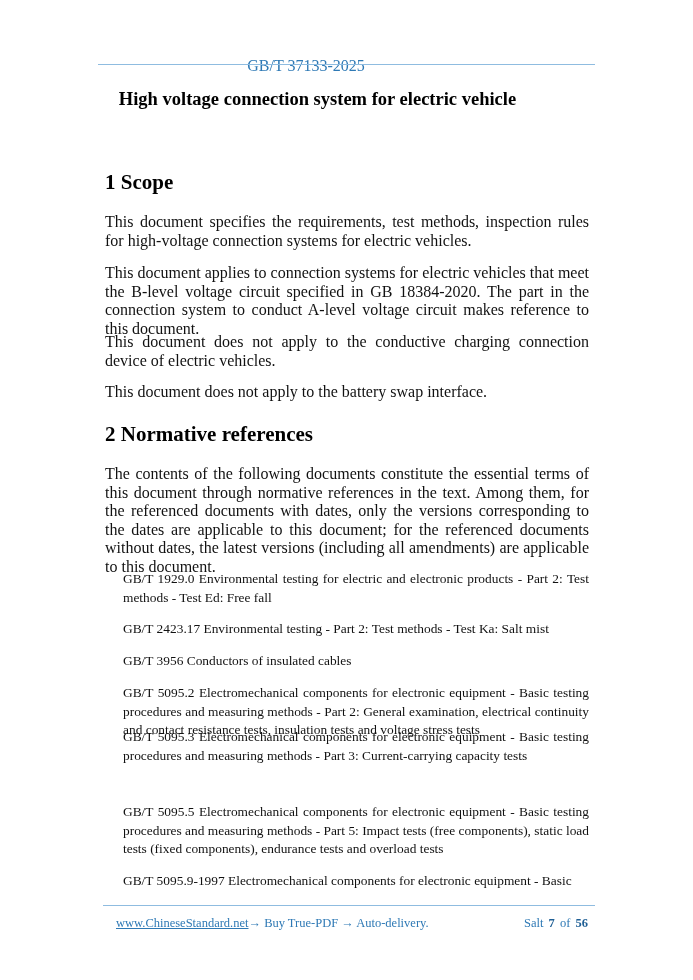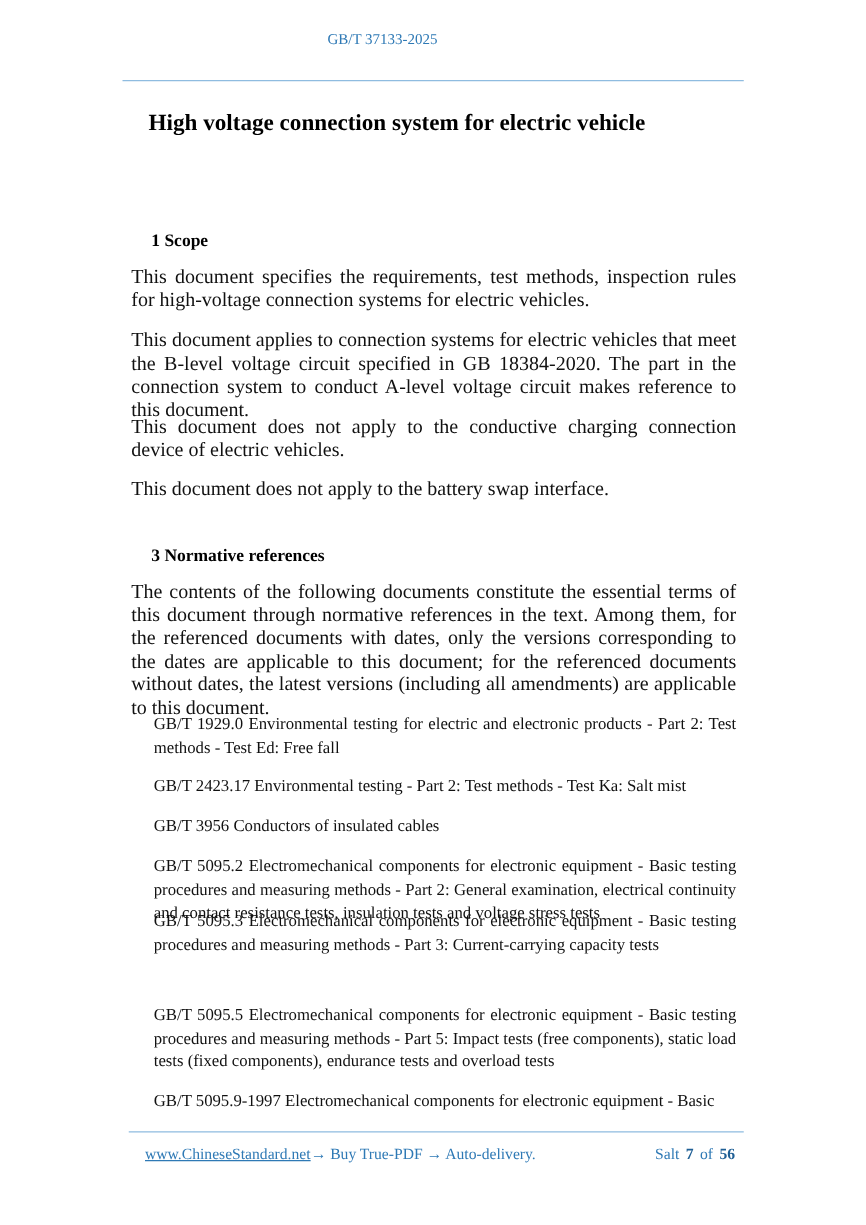--- a/index.html
+++ b/index.html
@@ -10,25 +10,25 @@
     body {
       width: 693px;
       height: 980px;
       position: relative;
       overflow: hidden;
       font-family: "Liberation Serif", "DejaVu Serif", serif;
       color: #111111;
     }
     .page-header {
       position: absolute;
-      top: 24px;
+      top: 57px;
       left: 0;
       width: 612px;
       text-align: center;
-      font-size: 12px;
+      font-size: 16px;
       color: #2e79b5;
     }
     .header-rule {
       position: absolute;
       top: 64px;
       left: 98px;
       width: 497px;
       height: 0;
       border-top: 1px solid #8fbce0;
     }
@@ -38,22 +38,22 @@
       left: 0;
       width: 635px;
       text-align: center;
       font-size: 18.5px;
       font-weight: bold;
       color: #000;
     }
     h2.section {
       position: absolute;
       left: 105px;
-      margin: 16px;
-      font-size: 14px;
+      margin: 0;
+      font-size: 21px;
       font-weight: bold;
       color: #000;
     }
     p.para {
       position: absolute;
       left: 105px;
       width: 484px;
       margin: 0;
       font-size: 16px;
       line-height: 18.5px;
@@ -115,21 +115,21 @@
 
 <div class="doc-title">High voltage connection system for electric vehicle</div>
 
 <h2 class="section" style="top:170px;">1 Scope</h2>
 
 <p class="para" style="top:213px;">This document specifies the requirements, test methods, inspection rules for high-voltage connection systems for electric vehicles.</p>
 <p class="para" style="top:264px;">This document applies to connection systems for electric vehicles that meet the B-level voltage circuit specified in GB 18384-2020. The part in the connection system to conduct A-level voltage circuit makes reference to this document.</p>
 <p class="para" style="top:333px;">This document does not apply to the conductive charging connection device of electric vehicles.</p>
 <p class="para" style="top:383px;">This document does not apply to the battery swap interface.</p>
 
-<h2 class="section" style="top:422px;">3 Normative references</h2>
+<h2 class="section" style="top:422px;">2 Normative references</h2>
 
 <p class="para" style="top:465px;">The contents of the following documents constitute the essential terms of this document through normative references in the text. Among them, for the referenced documents with dates, only the versions corresponding to the dates are applicable to this document; for the referenced documents without dates, the latest versions (including all amendments) are applicable to this document.</p>
 
 <p class="ref" style="top:570px;">GB/T 1929.0 Environmental testing for electric and electronic products - Part 2: Test methods - Test Ed: Free fall</p>
 <p class="ref" style="top:620px;">GB/T 2423.17 Environmental testing - Part 2: Test methods - Test Ka: Salt mist</p>
 <p class="ref" style="top:652px;">GB/T 3956 Conductors of insulated cables</p>
 <p class="ref" style="top:684px;">GB/T 5095.2 Electromechanical components for electronic equipment - Basic testing procedures and measuring methods - Part 2: General examination, electrical continuity and contact resistance tests, insulation tests and voltage stress tests</p>
 <p class="ref" style="top:728px;">GB/T 5095.3 Electromechanical components for electronic equipment - Basic testing procedures and measuring methods - Part 3: Current-carrying capacity tests</p>
 <p class="ref" style="top:803px;">GB/T 5095.5 Electromechanical components for electronic equipment - Basic testing procedures and measuring methods - Part 5: Impact tests (free components), static load tests (fixed components), endurance tests and overload tests</p>
 <p class="ref" style="top:872px;">GB/T 5095.9-1997 Electromechanical components for electronic equipment - Basic</p>

